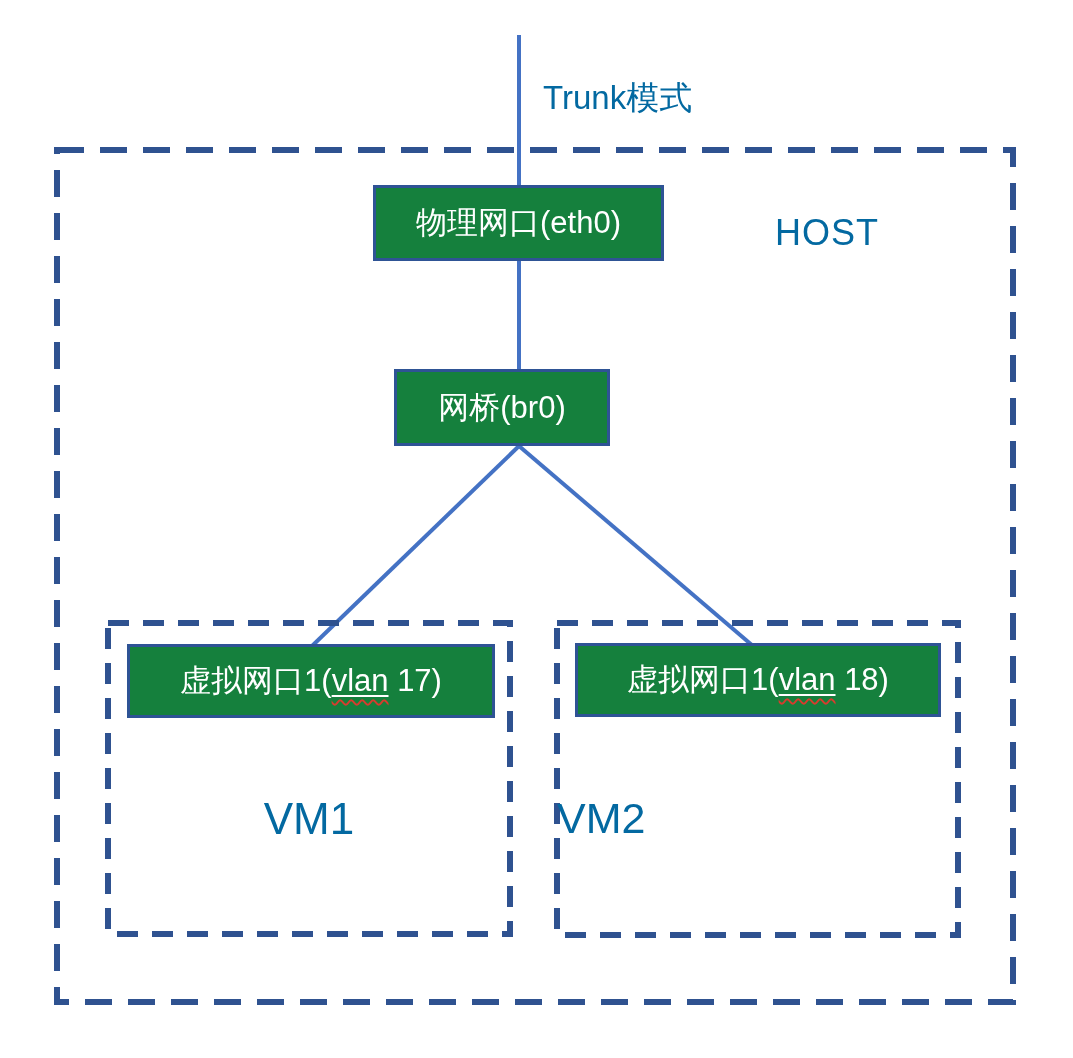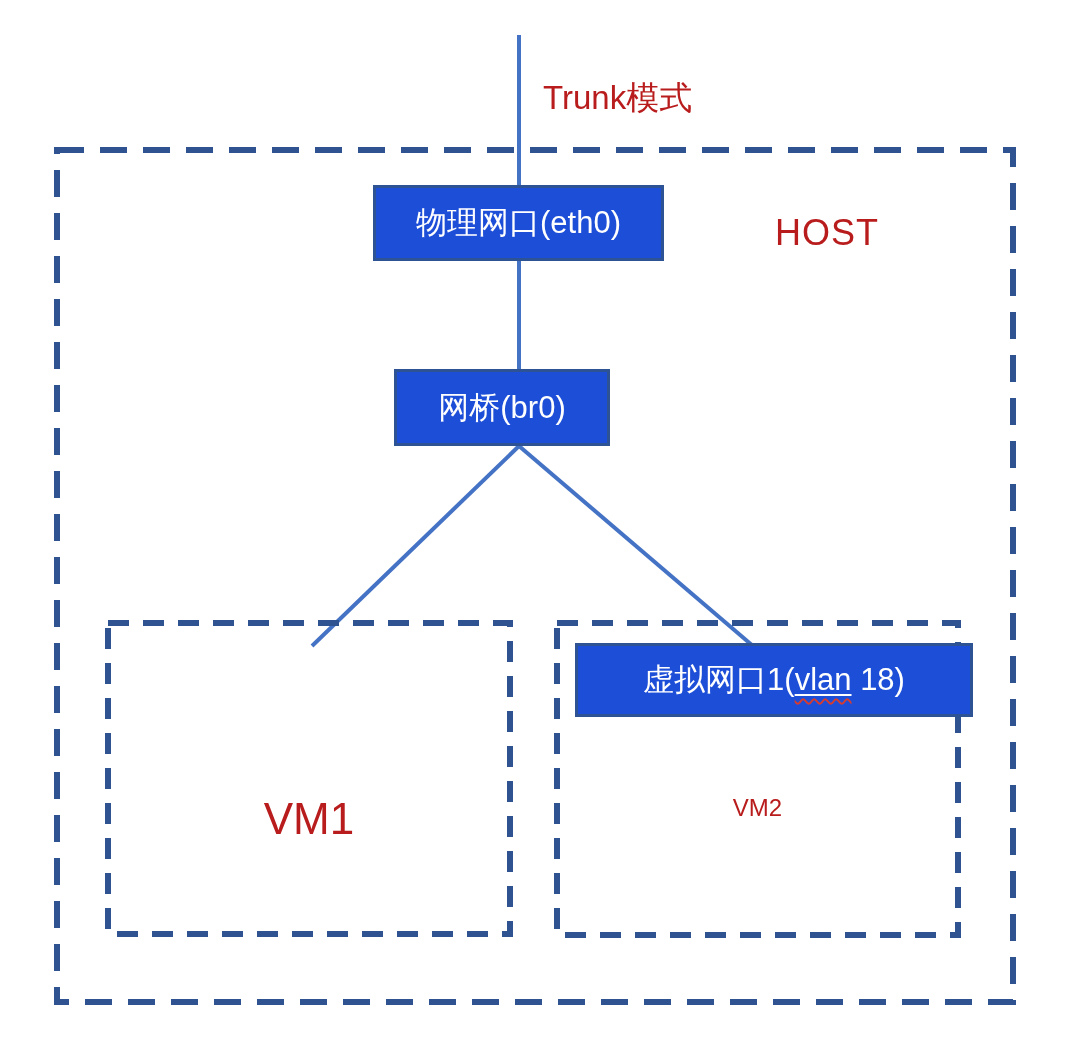--- a/index.html
+++ b/index.html
@@ -16,45 +16,45 @@
     overflow: hidden;
   }
   .wires {
     position: absolute;
     top: 0; left: 0;
     z-index: 0;
   }
   .node {
     position: absolute;
     z-index: 2;
-    background: #1d4ed8;
+    background: #15803d;
     border: 3px solid #2E5395;
     box-sizing: border-box;
     display: flex;
     align-items: center;
     justify-content: center;
     color: #ffffff;
     font-size: 31px;
     white-space: nowrap;
   }
   .node-eth0 { left: 373px; top: 185px; width: 291px; height: 76px; }
   .node-br0  { left: 394px; top: 369px; width: 216px; height: 77px; }
   .node-vnic1 { left: 127px; top: 644px; width: 368px; height: 74px; }
-  .node-vnic2 { left: 575px; top: 643px; width: 398px; height: 74px; }
+  .node-vnic2 { left: 575px; top: 643px; width: 366px; height: 74px; }
 
   .free-label {
     position: absolute;
     z-index: 2;
-    color: #b91c1c;
+    color: #0369a1;
     white-space: nowrap;
   }
   .label-trunk { left: 543px; top: 76px;  font-size: 33px; }
   .label-host  { left: 775px; top: 212px; font-size: 36px; letter-spacing: 1px; text-align: center; }
   .label-vm1   { left: 108px; width: 402px; top: 794px; font-size: 44px; text-align: center; }
-  .label-vm2   { left: 557px; width: 401px; top: 794px; font-size: 24px; text-align: center; }
+  .label-vm2   { left: 557px; width: 401px; top: 794px; font-size: 43px; text-align: left; }
 
   
   .spellcheck {
     text-decoration: underline wavy #D83B2D;
     text-decoration-thickness: 2px;
     text-underline-offset: 8px;
     text-decoration-skip-ink: none;
   }
   .word-underline {
     text-decoration: underline solid #ffffff;
@@ -88,20 +88,25 @@
   <div class="free-label label-host">HOST</div>
 
   <div class="node node-eth0">
     <span>物理网口(eth0)</span>
   </div>
 
   <div class="node node-br0">
     <span>网桥(br0)</span>
   </div>
 
+  <div class="node node-vnic1">
+    <span>
+      <span>虚拟网口1(</span><span class="spellcheck"><span class="word-underline">vlan</span></span><span> 17)</span>
+    </span>
+  </div>
 
   <div class="node node-vnic2">
     <span>
       <span>虚拟网口1(</span><span class="spellcheck"><span class="word-underline">vlan</span></span><span> 18)</span>
     </span>
   </div>
 
   <div class="free-label label-vm1">VM1</div>
   <div class="free-label label-vm2">VM2</div>
 

